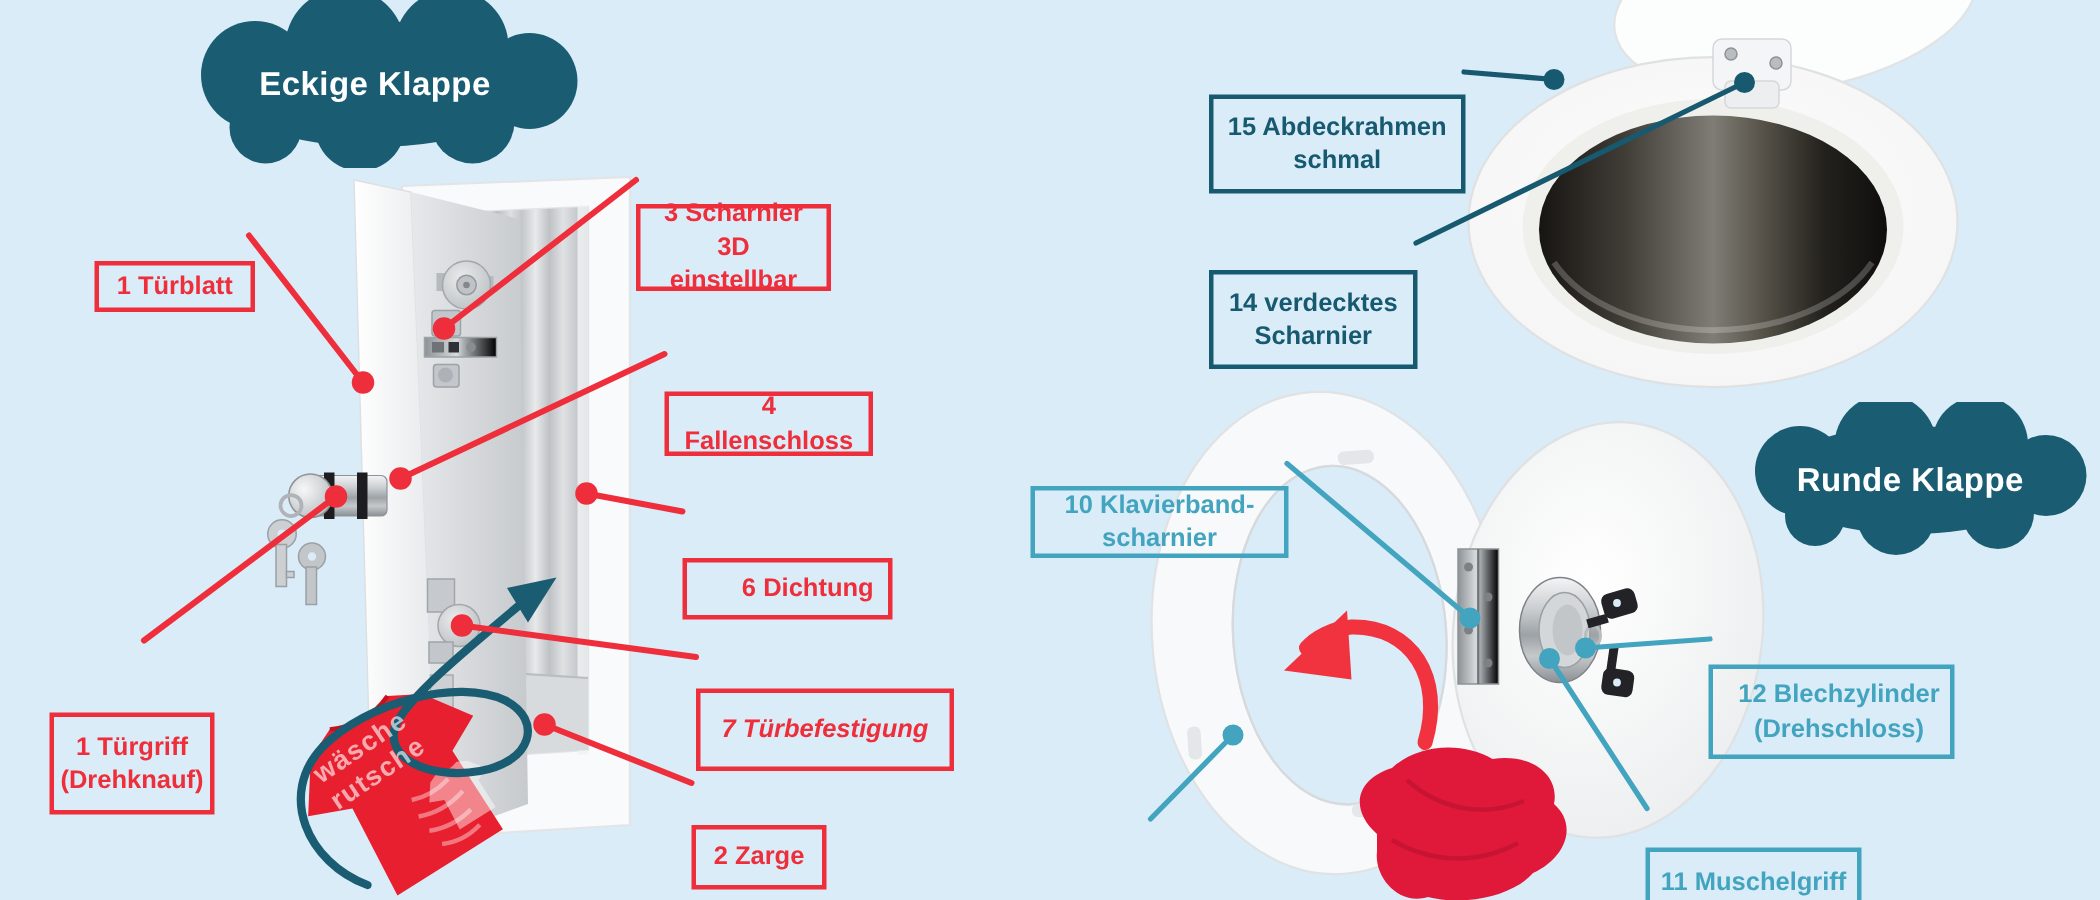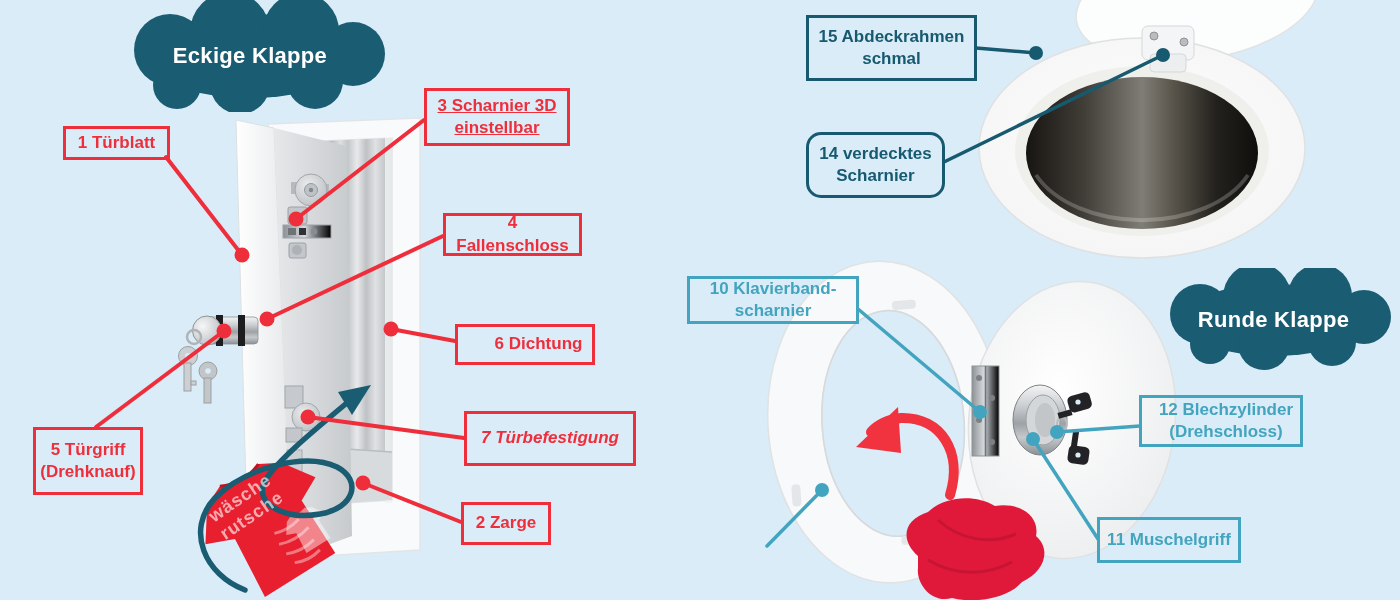--- a/index.html
+++ b/index.html
@@ -13,20 +13,21 @@
   .cloud svg{position:absolute;left:0;top:0;width:100%;height:100%;}
   .cloud .cloud-text{
     position:absolute;inset:0;display:flex;align-items:center;justify-content:center;
     color:#ffffff;font-weight:700;font-size:22px;letter-spacing:.3px;
   }
   .label{
     position:absolute;display:flex;align-items:center;justify-content:center;
     text-align:center;font-weight:700;font-size:17px;line-height:1.32;
     white-space:pre-line;border:3px solid;box-sizing:border-box;padding:2px 5px;
     background:transparent;
+    margin-top:48px;
   }
   .red{color:#ee2e3a;border-color:#ee2e3a;}
   .teal-dark{color:#175a70;border-color:#175a70;}
   .teal-light{color:#43a4bf;border-color:#43a4bf;}
   #shirt-print{
     position:absolute;left:184px;top:486px;width:124px;
     transform:rotate(-34deg);
     color:rgba(255,255,255,.62);font-weight:700;font-size:18px;line-height:1.15;
     text-align:center;white-space:pre-line;letter-spacing:1px;
   }
@@ -288,32 +289,32 @@
       <circle cx="168" cy="28" r="32"></circle>
         <circle cx="212" cy="49" r="27"></circle>
       <circle cx="180" cy="74" r="24"></circle>
         <circle cx="112" cy="76" r="26"></circle>
         <circle cx="58" cy="76" r="20"></circle>
     </svg>
     <span class="cloud-text">Runde Klappe</span>
   </div>
 
   <div class="label red" style="left:63px;top:126px;width:107px;height:34px;">1 Türblatt</div>
-  <div class="label red" style="left:424px;top:88px;width:146px;height:58px;text-decoration:underline;">3 Scharnier 3D
+  <div class="label red" style="left:424px;top:88px;width:130px;height:58px;">3 Scharnier 3D
 einstellbar</div>
   <div class="label red" style="left:443px;top:213px;width:139px;height:43px;">4 Fallenschloss</div>
   <div class="label red" style="left:455px;top:324px;width:140px;height:41px;padding-left:32px;">6 Dichtung</div>
-  <div class="label red" style="left:33px;top:427px;width:110px;height:68px;">5 Türgriff
+  <div class="label red" style="left:33px;top:427px;width:110px;height:68px;">1 Türgriff
 (Drehknauf)</div>
   <div class="label red" style="left:464px;top:411px;width:172px;height:55px;font-style:italic;">7 Türbefestigung</div>
   <div class="label red" style="left:461px;top:502px;width:90px;height:43px;">2 Zarge</div>
 
   <div class="label teal-dark" style="left:806px;top:15px;width:171px;height:66px;">15 Abdeckrahmen
 schmal</div>
-  <div class="label teal-dark" style="left:806px;top:132px;width:139px;height:66px;border-radius:15px;">14 verdecktes
+  <div class="label teal-dark" style="left:806px;top:132px;width:139px;height:66px;">14 verdecktes
 Scharnier</div>
 
   <div class="label teal-light" style="left:687px;top:276px;width:172px;height:48px;">10 Klavierband-
 scharnier</div>
-  <div class="label teal-light" style="left:1139px;top:395px;width:164px;height:52px;padding-left:15px;">12 Blechzylinder
+  <div class="label teal-light" style="left:1139px;top:395px;width:164px;height:63px;padding-left:15px;">12 Blechzylinder
 (Drehschloss)</div>
   <div class="label teal-light" style="left:1097px;top:517px;width:144px;height:46px;">11 Muschelgriff</div>
 </div>
 
 </body></html>

